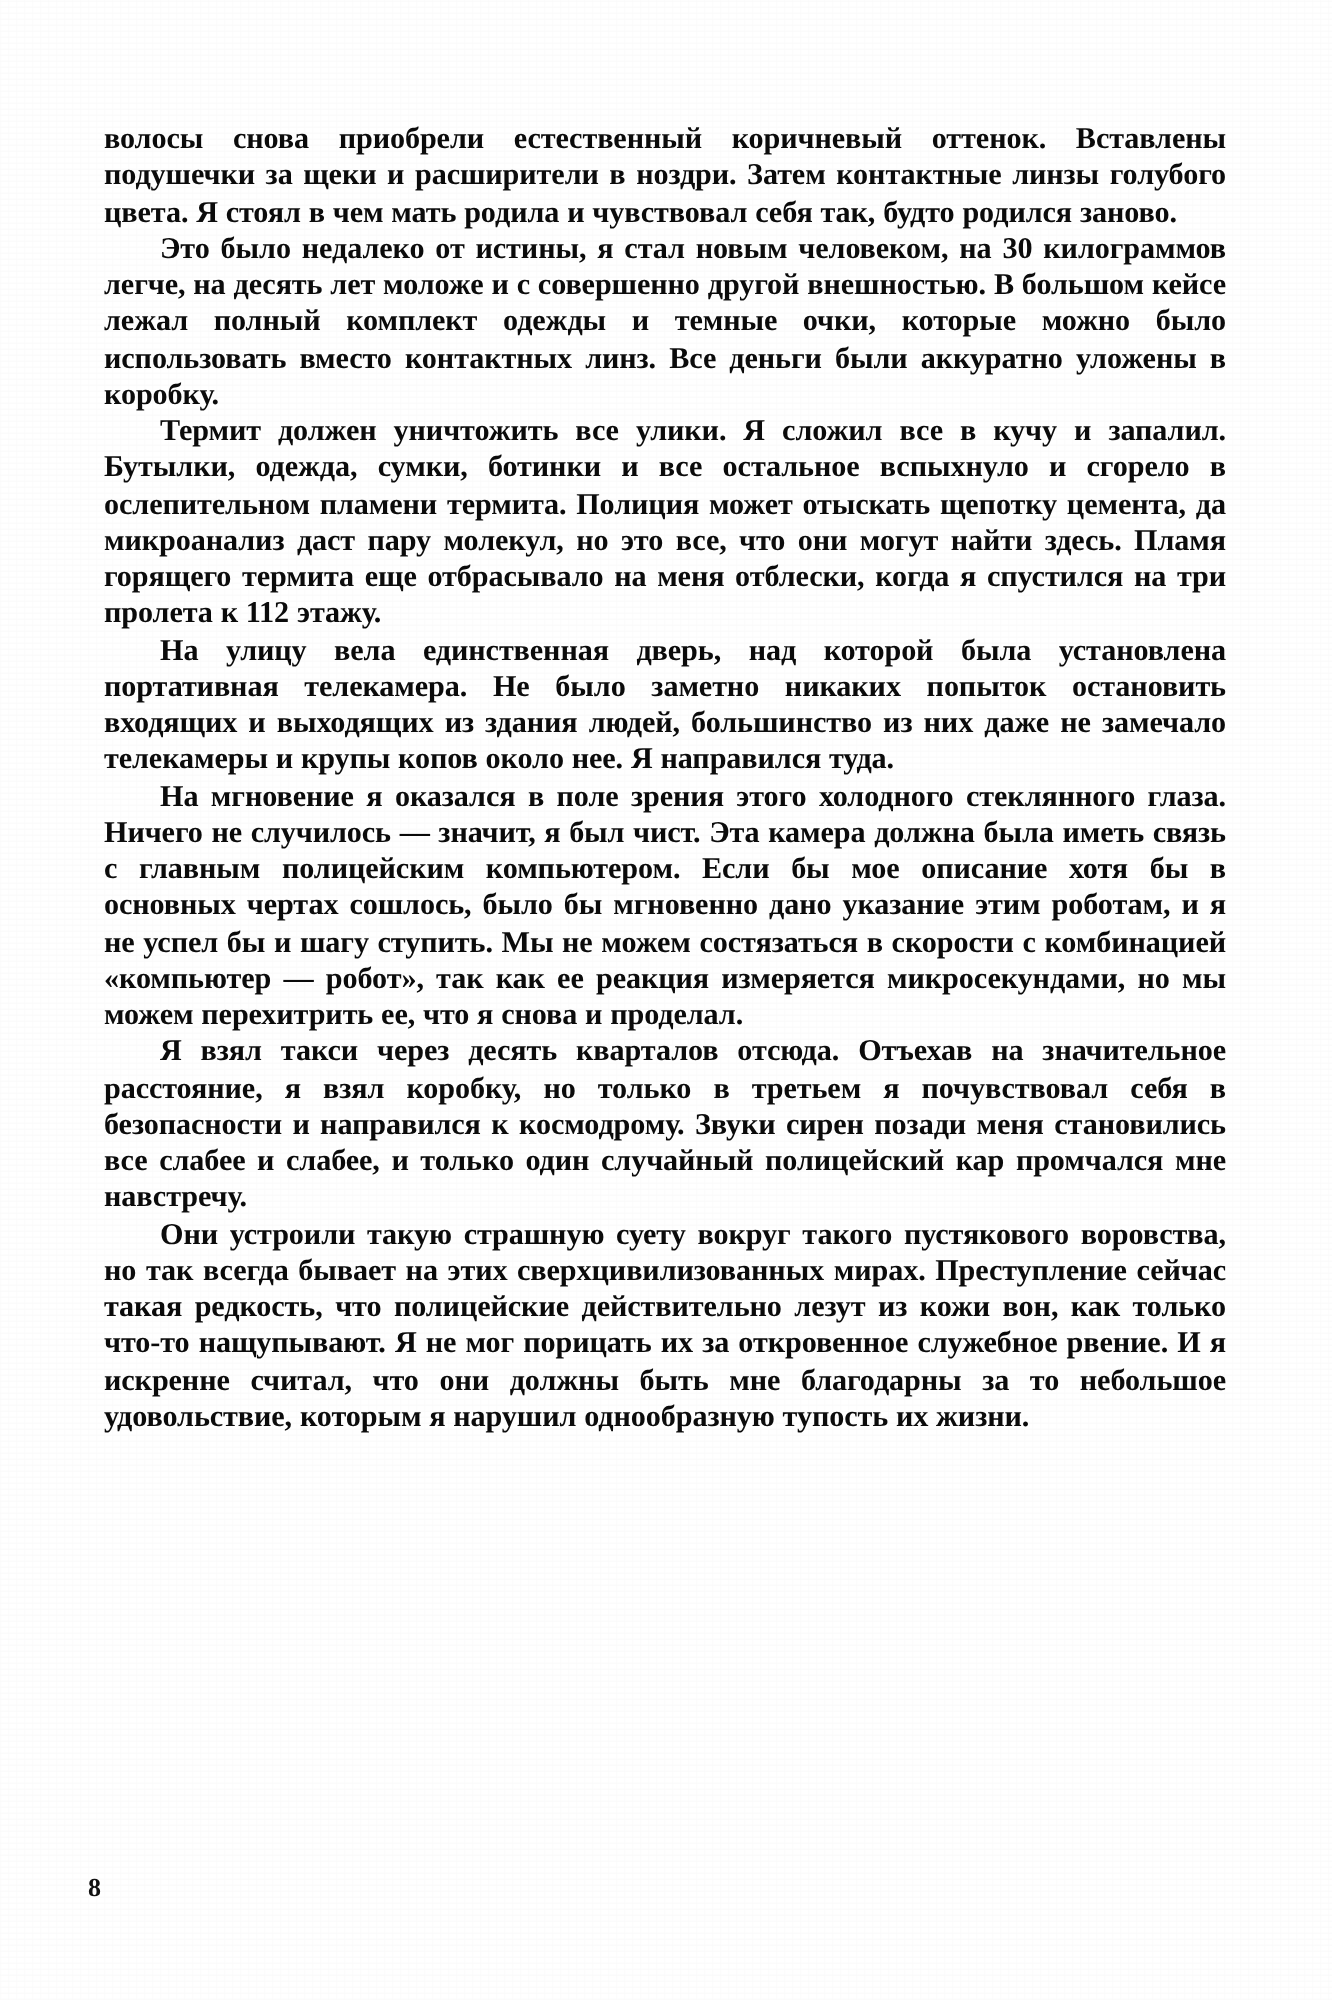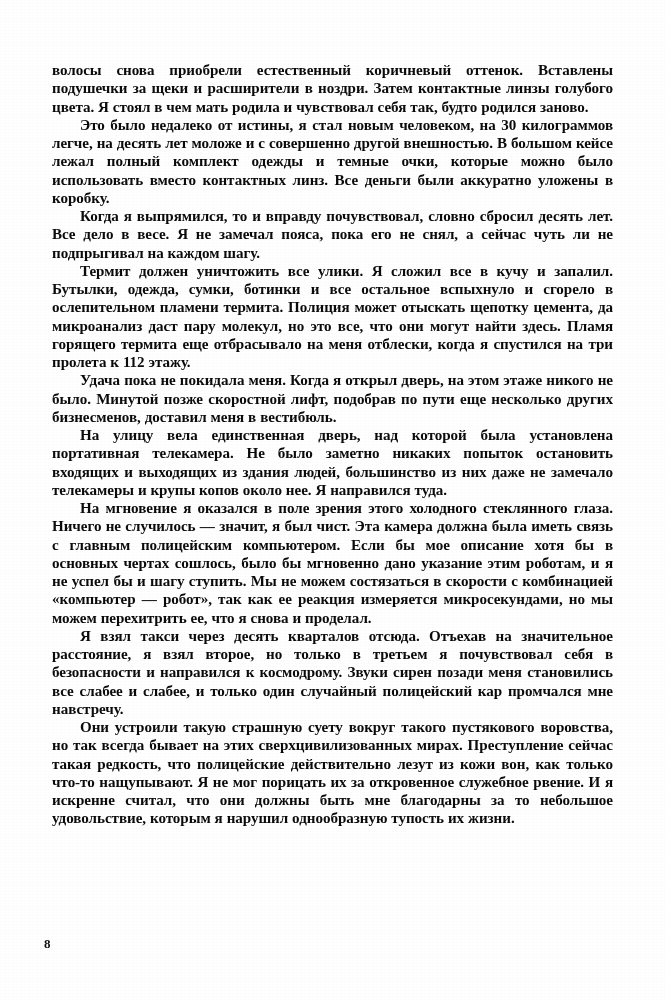--- a/index.html
+++ b/index.html
@@ -87,31 +87,29 @@
 <body>
 
 <div class="page-sheet">
 
   <div class="text-column">
 
     <p class="para continuation">волосы снова приобрели естественный коричневый оттенок. Вставлены подушечки за щеки и расширители в ноздри. Затем контактные линзы голубого цвета. Я стоял в чем мать родила и чувствовал себя так, будто родился заново.</p>
 
     <p class="para">Это было недалеко от истины, я стал новым человеком, на 30 килограммов легче, на десять лет моложе и с совершенно другой внешностью. В большом кейсе лежал полный комплект одежды и темные очки, которые можно было использовать вместо контактных линз. Все деньги были аккуратно уложены в коробку.</p>
 
-    <p class="para">Когда я выпрямился, то и вправду почувствовал, словно сбросил десять лет. Все дело в весе. Я не замечал пояса, пока его не снял, а сейчас чуть ли не подпрыгивал на каждом шагу.</p>
 
     <p class="para">Термит должен уничтожить все улики. Я сложил все в кучу и запалил. Бутылки, одежда, сумки, ботинки и все остальное вспыхнуло и сгорело в ослепительном пламени термита. Полиция может отыскать щепотку цемента, да микроанализ даст пару молекул, но это все, что они могут найти здесь. Пламя горящего термита еще отбрасывало на меня отблески, когда я спустился на три пролета к 112 этажу.</p>
 
-    <p class="para">Удача пока не покидала меня. Когда я открыл дверь, на этом этаже никого не было. Минутой позже скоростной лифт, подобрав по пути еще несколько других бизнесменов, доставил меня в вестибюль.</p>
 
     <p class="para">На улицу вела единственная дверь, над которой была установлена портативная телекамера. Не было заметно никаких попыток остановить входящих и выходящих из здания людей, большинство из них даже не замечало телекамеры и крупы копов около нее. Я направился туда.</p>
 
     <p class="para">На мгновение я оказался в поле зрения этого холодного стеклянного глаза. Ничего не случилось — значит, я был чист. Эта камера должна была иметь связь с главным полицейским компьютером. Если бы мое описание хотя бы в основных чертах сошлось, было бы мгновенно дано указание этим роботам, и я не успел бы и шагу ступить. Мы не можем состязаться в скорости с комбинацией «компьютер — робот», так как ее реакция измеряется микросекундами, но мы можем перехитрить ее, что я снова и проделал.</p>
 
-    <p class="para">Я взял такси через десять кварталов отсюда. Отъехав на значительное расстояние, я взял второе, но только в третьем я почувствовал себя в безопасности и направился к космодрому. Звуки сирен позади меня становились все слабее и слабее, и только один случайный полицейский кар промчался мне навстречу.</p>
+    <p class="para">Я взял такси через десять кварталов отсюда. Отъехав на значительное расстояние, я взял коробку, но только в третьем я почувствовал себя в безопасности и направился к космодрому. Звуки сирен позади меня становились все слабее и слабее, и только один случайный полицейский кар промчался мне навстречу.</p>
 
     <p class="para">Они устроили такую страшную суету вокруг такого пустякового воровства, но так всегда бывает на этих сверхцивилизованных мирах. Преступление сейчас такая редкость, что полицейские действительно лезут из кожи вон, как только что-то нащупывают. Я не мог порицать их за откровенное служебное рвение. И я искренне считал, что они должны быть мне благодарны за то небольшое удовольствие, которым я нарушил однообразную тупость их жизни.</p>
 
   </div>
 
   <div class="folio">8</div>
 
   <div class="scan-grain"></div>
 
 </div>

